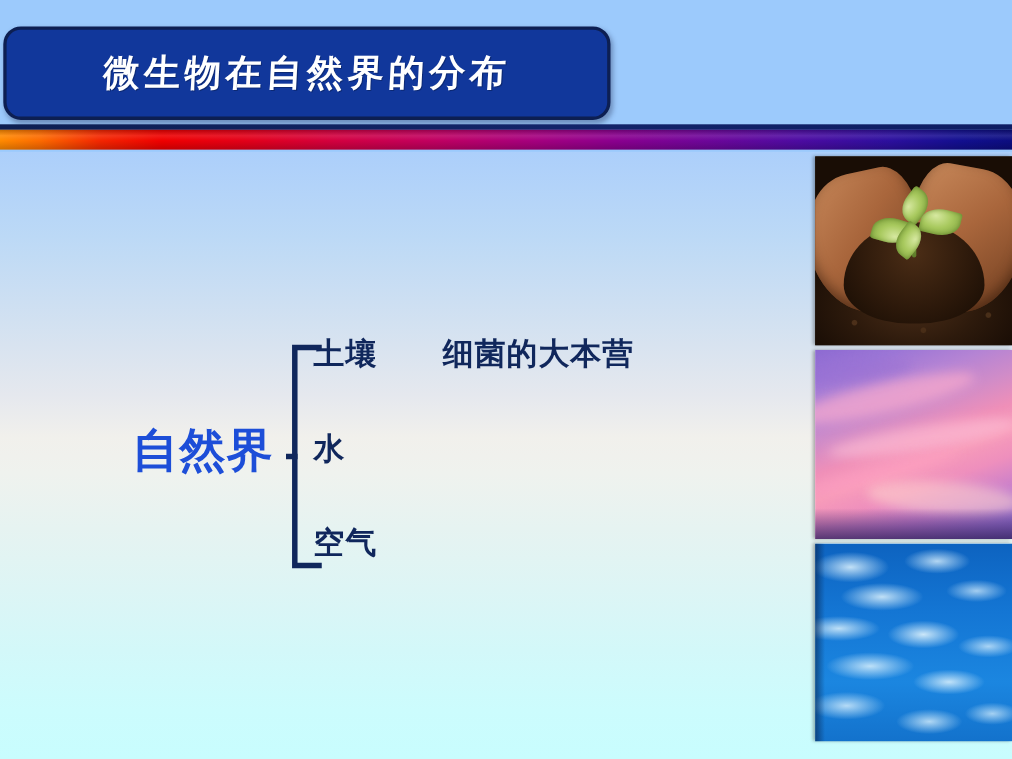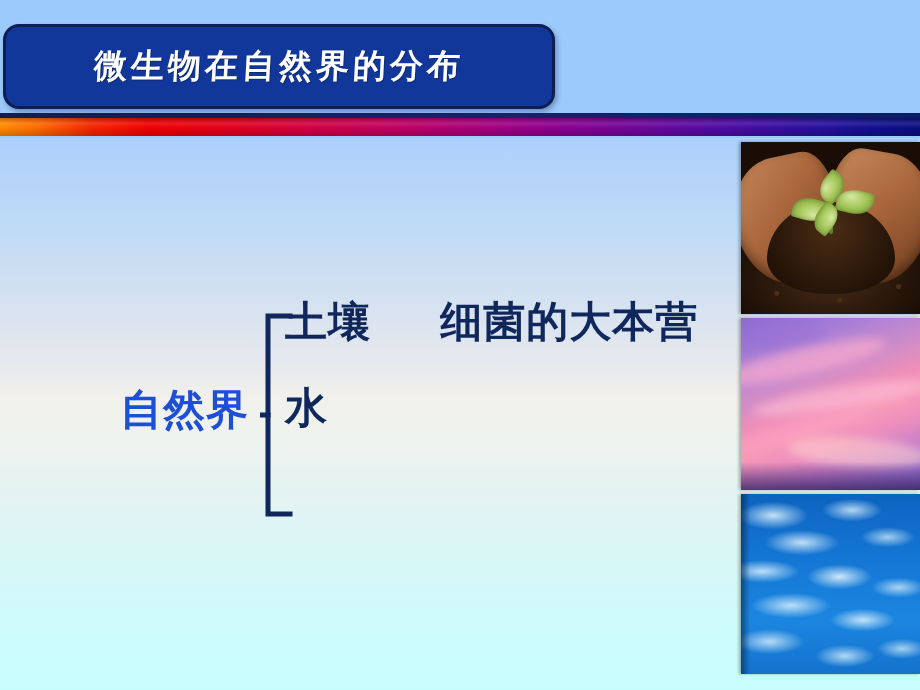--- a/index.html
+++ b/index.html
@@ -140,21 +140,21 @@
     position: absolute;
     left: 140px;
     top: 16px;
   }
   .branches {
     position: absolute;
     left: 165px;
     top: 0;
   }
   .branch {
-    font-size: 42px;
+    font-size: 28px;
     font-weight: bold;
     color: #10275c;
     white-space: nowrap;
     letter-spacing: 1px;
     height: 86px;
     line-height: 52px;
   }
   .branch .gap {
     display: inline-block;
     width: 38px;
@@ -330,20 +330,23 @@
 
     <div class="branches">
       <div class="branch">
         <span>土壤</span>
         <span class="gap"></span>
         <span>细菌的大本营</span>
       </div>
       <div class="branch">
         <span>水</span>
       </div>
+      <div class="branch">
+        <span>空气</span>
+      </div>
     </div>
   </div>
 
   <div class="photo-strip">
 
     <div class="photo photo-soil">
       <div class="soil-bg"></div>
       <div class="soil-grain"></div>
       <div class="hand hand-l"></div>
       <div class="hand hand-r"></div>

